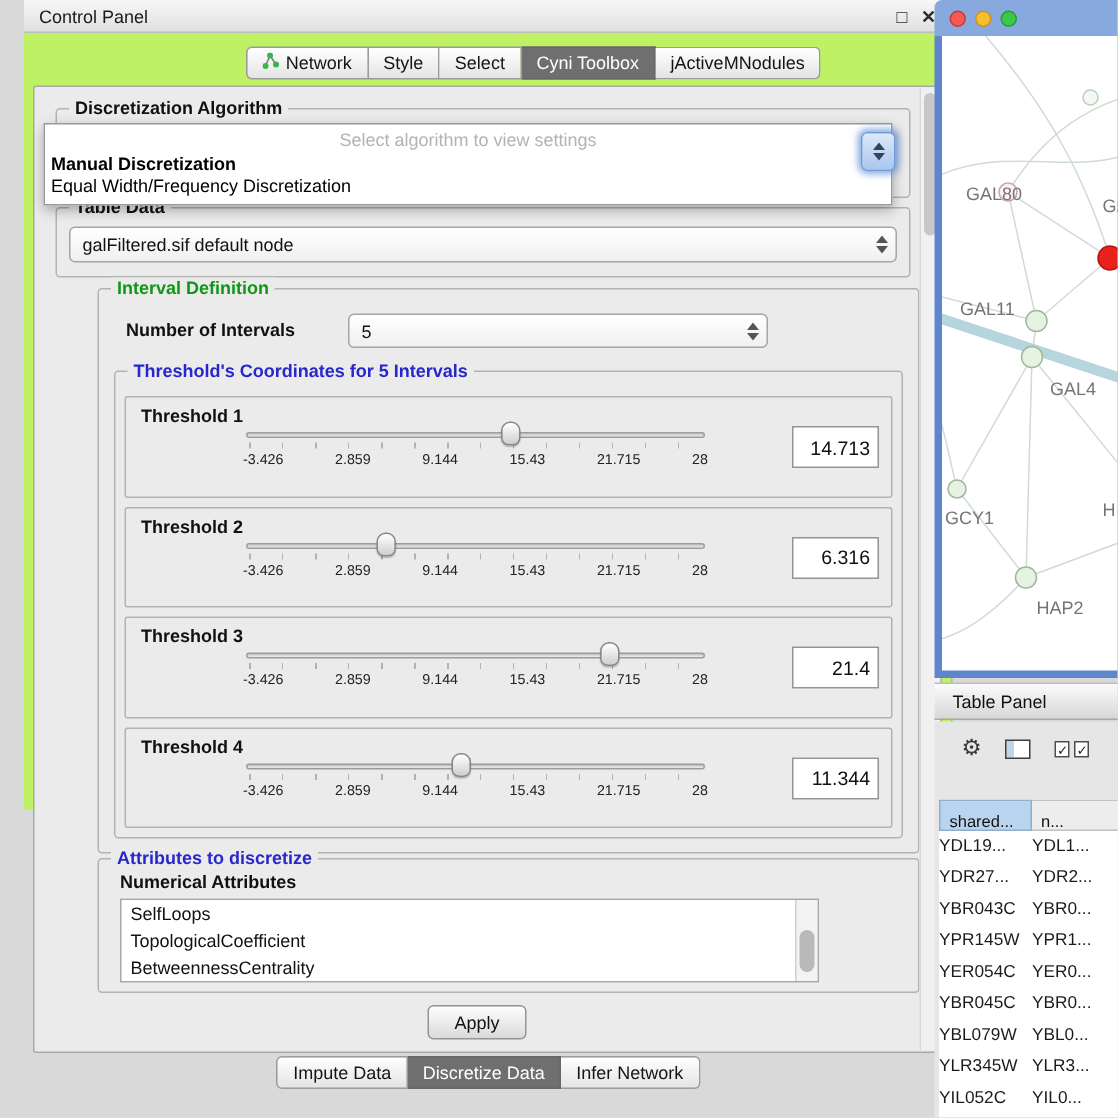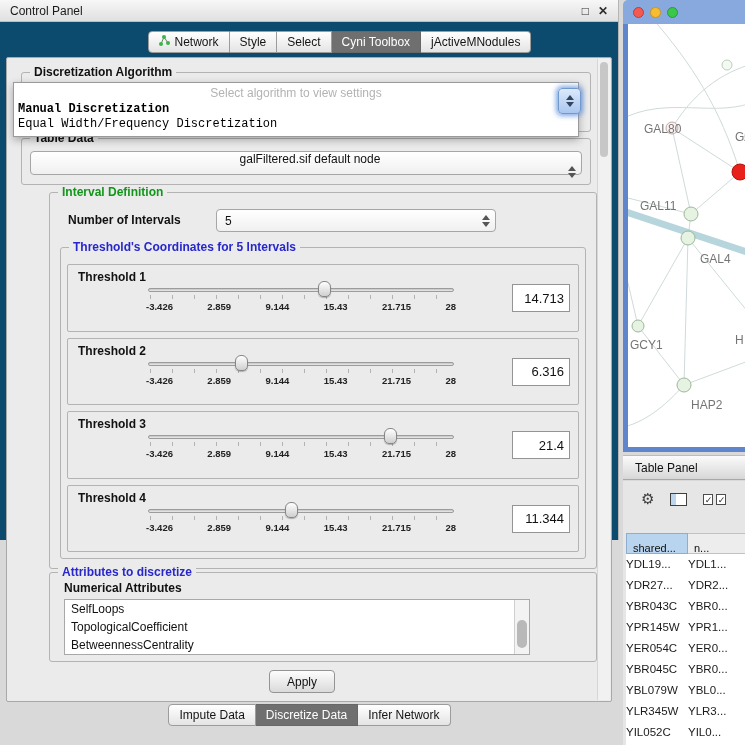--- a/index.html
+++ b/index.html
@@ -1,22 +1,22 @@
 <!DOCTYPE html>
 <html><head>
 <meta charset="utf-8">
 <style>
   * { box-sizing: border-box; }
   html,body { margin:0; padding:0; width:745px; height:745px; overflow:hidden;
     background:#d9d9d9; font-family:"Liberation Sans", sans-serif; color:#111; }
   #screen { position:relative; width:745px; height:745px; }
 
   
-  #control-panel { position:absolute; left:0; top:0; width:619px; height:540px;
-    background:#0c4a6e; border-right:1px solid #b5b5b5; }
+  #control-panel { position:absolute; left:16px; top:0; width:619px; height:540px;
+    background:#bef264; border-right:1px solid #b5b5b5; }
   .cp-header { height:22px; display:flex; align-items:center; padding:0 10px;
     background:linear-gradient(#f7f7f7,#e0e0e0); border-bottom:1px solid #bdbdbd; }
   .cp-title { font-size:12px; color:#1a1a1a; }
   .cp-ctrls { margin-left:auto; display:flex; gap:9px; }
   .wc { font-size:12px; font-weight:bold; color:#2e2e2e; line-height:14px; cursor:default; }
 
   .tabbar { position:absolute; left:0; width:619px; display:flex; justify-content:center; }
   .tabbar.top { top:31px;margin-left:30px; }
   .tabbar.bottom { top:704px; }
   .tab { display:flex; align-items:center; gap:5px; height:22px; padding:0 10px;
@@ -39,21 +39,21 @@
   .gtitle { position:absolute; top:-8px; left:8px; background:#ebebeb; padding:0 4px;
     font-size:12px; font-weight:bold; }
   .t-green { color:#12961a; }
   .t-blue  { color:#2727cc; }
 
   
   .popup { position:absolute; left:6px; top:24px; width:566px; z-index:30;
     background:#fff; border:1px solid #9a9a9a; box-shadow:0 3px 8px rgba(0,0,0,.30);
     padding:2px 0 4px 0; }
   .popup-prompt { text-align:center; color:#b3b3b3; font-size:12px; height:17px; line-height:17px; }
-  .popup-item { font-size:12px; height:15px; line-height:15px; padding-left:4px; color:#000;font-family:Liberation Mono, monospace; }
+  .popup-item { font-size:12px; height:15px; line-height:15px; padding-left:4px; color:#000; }
   .popup-item.bold { font-weight:bold; }
 
   
   .focus-stepper { position:absolute; left:551px; top:30px; width:23px; height:26px; z-index:31;
     border:1px solid #6f9ad0; border-radius:4px;
     background:linear-gradient(#dce9fb,#aac6ef);
     box-shadow:0 0 5px 2px rgba(90,140,220,.75);
     display:flex; flex-direction:column; align-items:center; justify-content:center; gap:2px; }
   .tri-up    { width:0; height:0; border-left:4px solid transparent; border-right:4px solid transparent; border-bottom:5px solid #33445e; }
   .tri-down  { width:0; height:0; border-left:4px solid transparent; border-right:4px solid transparent; border-top:5px solid #33445e; }
@@ -68,21 +68,21 @@
 
   .bold-label { position:absolute; font-size:12px; font-weight:bold; color:#111; }
 
   
   .panels { position:absolute; left:6px; right:6px; top:16px; bottom:6px;
     display:flex; flex-direction:column; gap:6px; }
   .th-panel { flex:1; border:1px solid #b3b3b3; border-radius:2px; padding:3px 8px 2px;
     display:flex; flex-direction:row; }
   .th-label { font-size:12px; font-weight:bold; margin:2px 0 0 2px; }
   .th-row { display:flex; align-items:center; flex:1; }
-  .slider { position:relative; flex:1; height:38px; margin-right:56px;font-weight:bold; }
+  .slider { position:relative; flex:1; height:38px; margin-right:56px; }
   .track { position:absolute; left:2px; right:2px; top:9px; height:4px;
     background:linear-gradient(#c3c3c3,#ececec); border:1px solid #9c9c9c; border-radius:2px; }
   .ticks { position:absolute; left:4px; right:4px; top:16px; height:4px;
     background:repeating-linear-gradient(90deg,#b2b2b2 0 1px,transparent 1px 22px); }
   .thumb { position:absolute; top:2px; width:13px; height:16px;
     background:linear-gradient(#ffffff,#cfcfcf); border:1px solid #868686;
     border-radius:6px 6px 5px 5px; box-shadow:0 1px 1px rgba(0,0,0,.25); }
   .scale { position:absolute; left:0; right:0; top:22px; display:flex;
     justify-content:space-between; font-size:9.5px; color:#222; }
   .val { width:58px; height:28px; background:#fff; border:1px solid #949494;
@@ -190,21 +190,21 @@
         <div class="popup-item bold">Manual Discretization</div>
         <div class="popup-item">Equal Width/Frequency Discretization</div>
       </div>
       <div class="focus-stepper">
         <span class="tri-up"></span>
         <span class="tri-down"></span>
       </div>
 
       <div class="group" style="left:14px; top:80px; width:570px; height:47px;">
         <span class="gtitle">Table Data</span>
-        <div class="combo" style="left:8px; top:12px; right:8px; height:24px;flex-direction:column;">
+        <div class="combo" style="left:8px; top:12px; right:8px; height:24px;">
           <span>galFiltered.sif default node</span>
           <span class="stepper">
             <span class="tri-up"></span>
               <span class="tri-down"></span>
           </span>
         </div>
       </div>
 
       <div class="group" style="left:42px; top:134px; width:548px; height:377px;">
         <span class="gtitle t-green">Interval Definition</span>

